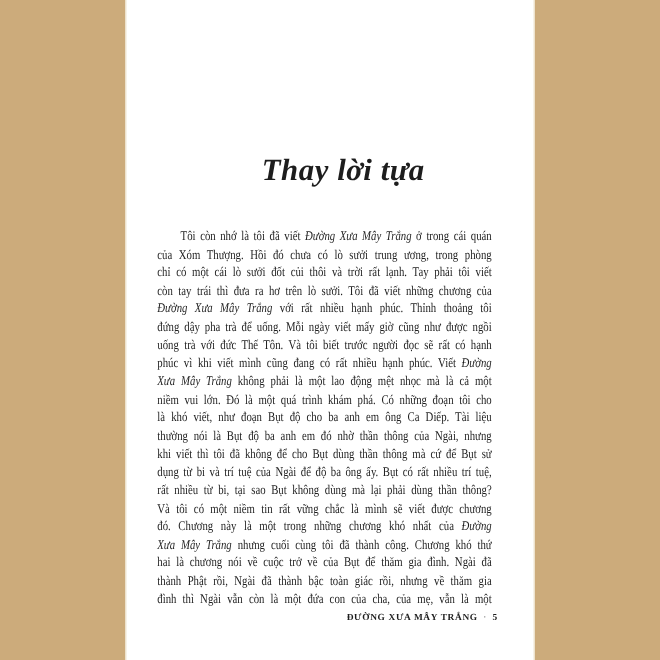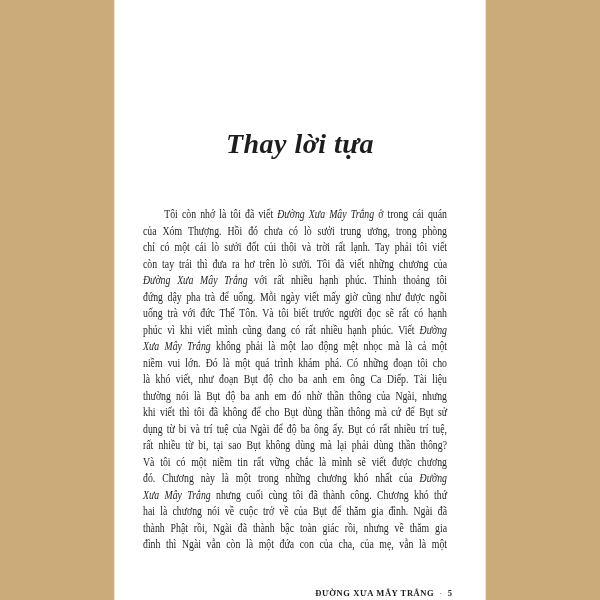--- a/index.html
+++ b/index.html
@@ -19,21 +19,21 @@
     width: 372px; height: 600px;
     background: var(--page-white, #ffffff);
     border-left: 1px solid #efe5cf;
     border-right: 1px solid #efe5cf;
     box-sizing: border-box;
   }
   .title {
     position: absolute;
     top: 128px; left: 0;
     width: 100%;
-    margin: 0;
+    margin: 12px;
     text-align: center;
     font-style: italic;
     font-weight: 600;
     font-size: 28px;
     letter-spacing: 0.5px;
     color: var(--ink, #1d1d1d);
   }
   .text-block {
     position: absolute;
     left: 28px; top: 206px;
@@ -48,21 +48,21 @@
     height: 16.5px;
     text-align: justify;
     text-align-last: justify;
     white-space: nowrap;
     color: var(--ink, #1d1d1d);
   }
   .line.indent { padding-left: 26px; width: 347px; }
   .line em { font-style: italic; }
   .footer {
     position: absolute;
-    top: 588px; right: 33px;
+    top: 556px; right: 33px;
     font-size: 8.5px;
     font-weight: 700;
     letter-spacing: 0.6px;
     color: var(--ink, #1d1d1d);
     white-space: nowrap;
   }
   .footer .sep { margin: 0 5px; font-weight: 400; color: #555; }
   .footer .pagenum { letter-spacing: 0; }
 </style>
 </head>

